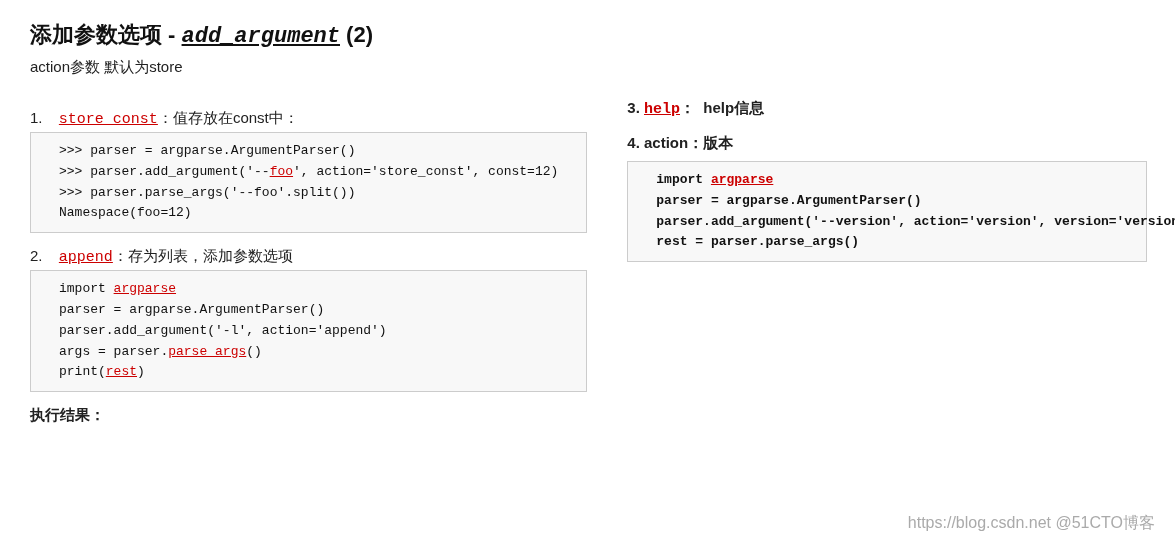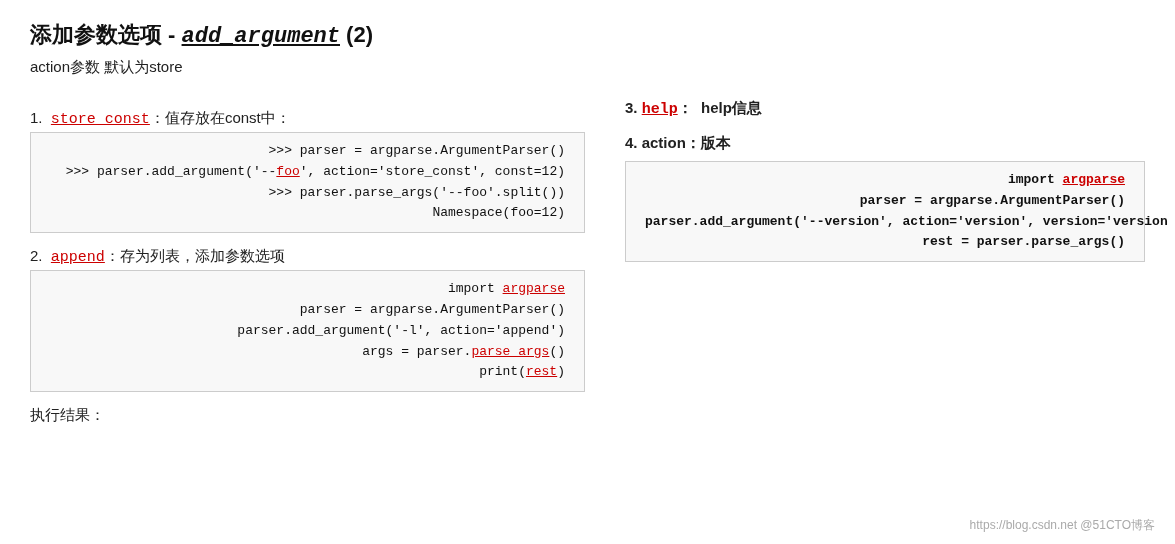--- a/index.html
+++ b/index.html
@@ -45,41 +45,42 @@
       font-size: 15px;
       margin-bottom: 8px;
       margin-top: 10px;
       color: #222;
     }
     .section-heading .underline-link {
       text-decoration: underline;
       color: #c00;
       font-family: "Courier New", monospace;
       font-size: 15px;
+      margin-left: 8px;
     }
     .code-block {
       background: #f8f8f8;
       border: 1px solid #ccc;
       font-family: "Courier New", Courier, monospace;
       font-size: 13px;
-      padding: 8px 19px;
+      padding: 8px 28px;
       margin-bottom: 14px;
       line-height: 1.6;
       color: #111;
       white-space: pre;
-      text-align: right;
     }
     .code-block .red-underline {
       color: #c00;
       text-decoration: underline;
     }
     .section-label {
       font-size: 15px;
       margin-bottom: 12px;
       margin-top: 14px;
+      font-weight: bold;
     }
     .exec-result {
       font-family: "Courier New", monospace;
       font-size: 14px;
       margin-bottom: 4px;
       color: #111;
     }
     .exec-result .blue { color: #00a; }
     .exec-result .red { color: #c00; }
     .numbered {
@@ -92,21 +93,21 @@
     }
     .right-heading .underline-link {
       text-decoration: underline;
       color: #c00;
       font-family: "Courier New", monospace;
     }
     .watermark {
       position: fixed;
       bottom: 10px;
       right: 20px;
-      font-size: 12px;
+      font-size: 16px;
       color: #aaa;
     }
   </style>
 </head>
 <body>
 
 <div class="page-title">
   <span>添加参数选项 - </span><span class="code-part">add_argument</span><span> (2)</span>
 </div>
 

